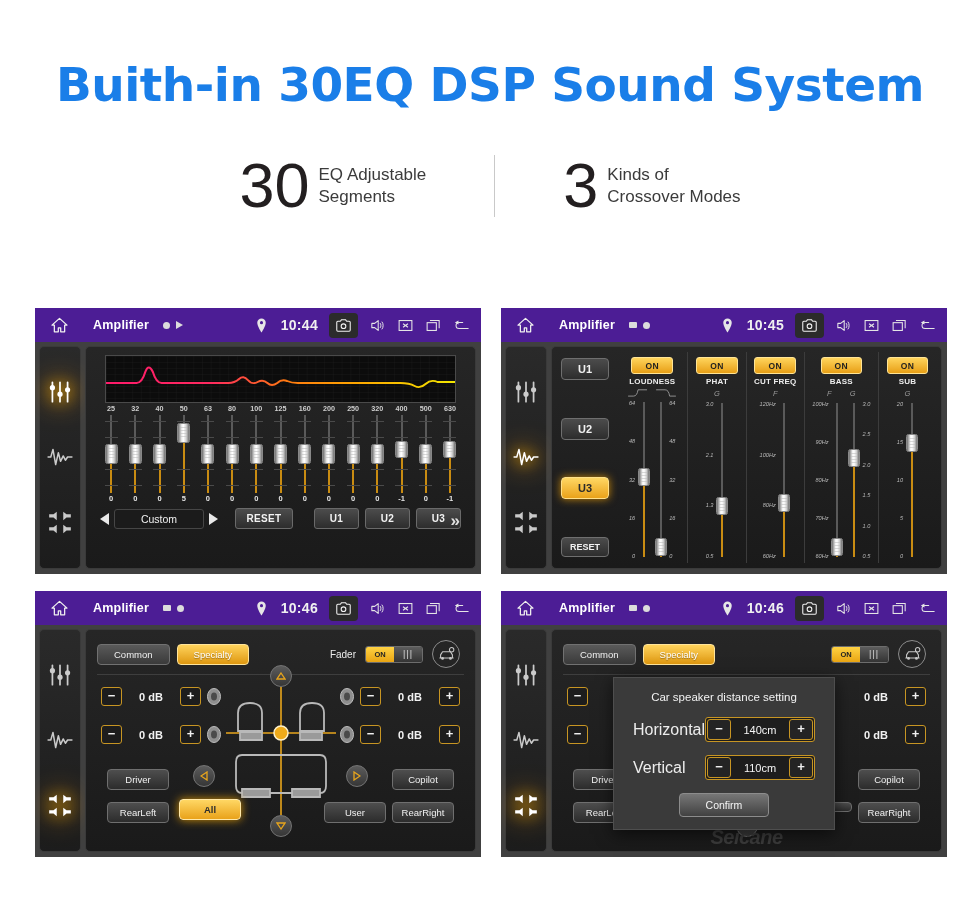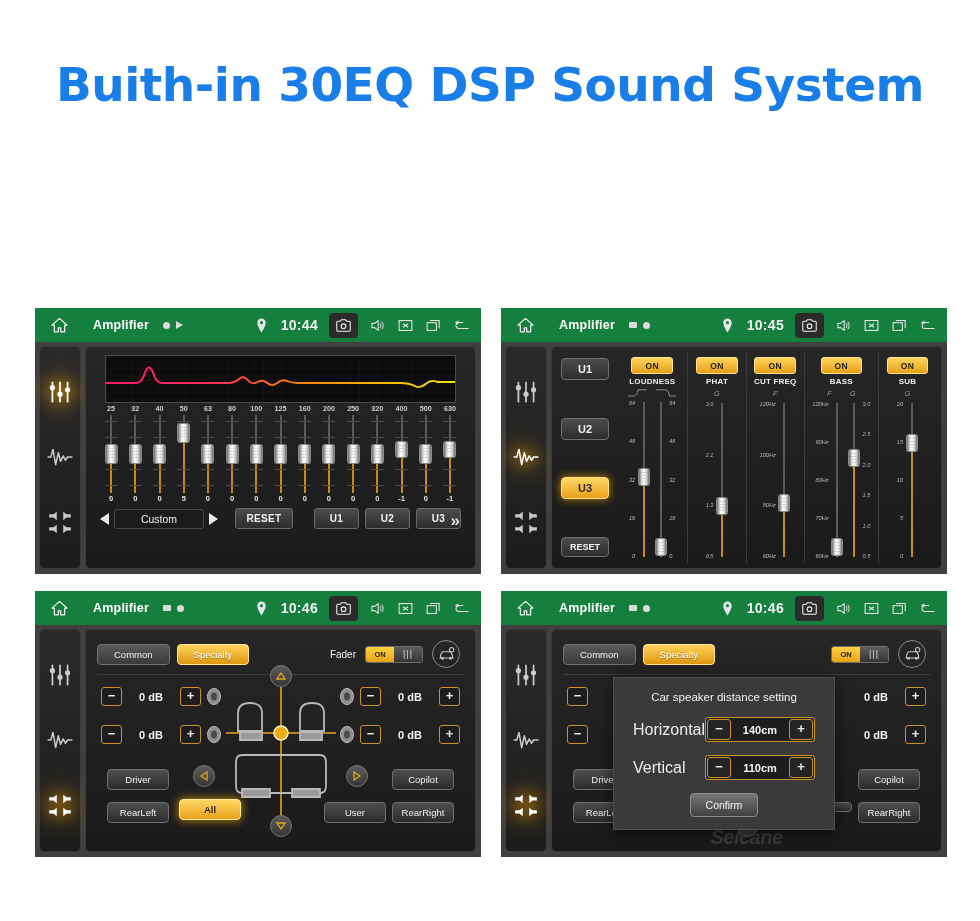--- a/index.html
+++ b/index.html
@@ -66,21 +66,21 @@
   .device {
     background: #000;
     position: relative;
     overflow: hidden;
     font-family: "Liberation Sans", sans-serif;
   }
 
   
   .statusbar {
     height: 34px;
-    background: #15803d;
+    background: #4c1d95;
     display: flex;
     align-items: center;
     padding: 0 11px 0 14px;
     color: #e8e8e8;
   }
   .sb-home { width: 21px; height: 19px; }
   .sb-title {
     font-size: 12.5px; font-weight: bold;
     margin-left: 23px; color: #fff; letter-spacing: .2px;
   }
@@ -346,33 +346,50 @@
   .modal-lbl { color: #ededed; font-size: 16px; width: 72px; }
   .modal-stepper {
     display: flex; align-items: center; background: #1d1d1d;
     border: 1px solid #c79523; border-radius: 3px; overflow: hidden;
   }
   .modal-stepper .mp {
     width: 24px; height: 21px; border: 1.5px solid #c79523; border-radius: 3px;
     color: #efefef; font-size: 13px; line-height: 18px; text-align: center; font-weight: bold;
     background: #242424; margin: 1px;
   }
-  .modal-stepper .mv { width: 56px; text-align: center; color: #f5f5f5; font-size: 11px; font-weight: bold; }
+  .modal-stepper .mv { width: 56px; text-align: center; color: #f5f5f5; font-size: 11px; font-weight: normal; }
   .modal-confirm {
-    display: block; margin: 10px auto 0 auto; width: 68px;
+    display: block; margin: 10px auto 0 auto; width: 90px;
     background: linear-gradient(180deg,#777,#414141);
     border: 1px solid #8c8c8c; border-radius: 4px;
     color: #f5f5f5; font-size: 10.5px; padding: 5px 0; text-align: center;
   }
 </style>
 </head>
 <body>
 
 <div>
   <div class="hero-title">Buith-in 30EQ DSP Sound System</div>
+  <div class="stats-row">
+    <div class="stat">
+      <span class="stat-num">30</span>
+      <span class="stat-txt">
+        <span>EQ Adjustable</span><br>
+        <span>Segments</span>
+      </span>
+    </div>
+    <div class="stat-div"></div>
+    <div class="stat">
+      <span class="stat-num">3</span>
+      <span class="stat-txt">
+        <span>Kinds of</span><br>
+        <span>Crossover Modes</span>
+      </span>
+    </div>
+  </div>
 </div>
 
 <div class="grid">
 
   <div class="device">
     <div class="statusbar">
       <span class="sb-home">
         <svg viewBox="0 0 24 24" width="21" height="19">
             <path d="M12 3 2.5 11.5h3V20h5v-5h3v5h5v-8.5h3z" fill="none" stroke="#efefef" stroke-width="1.6" stroke-linejoin="round"></path>
           </svg>

